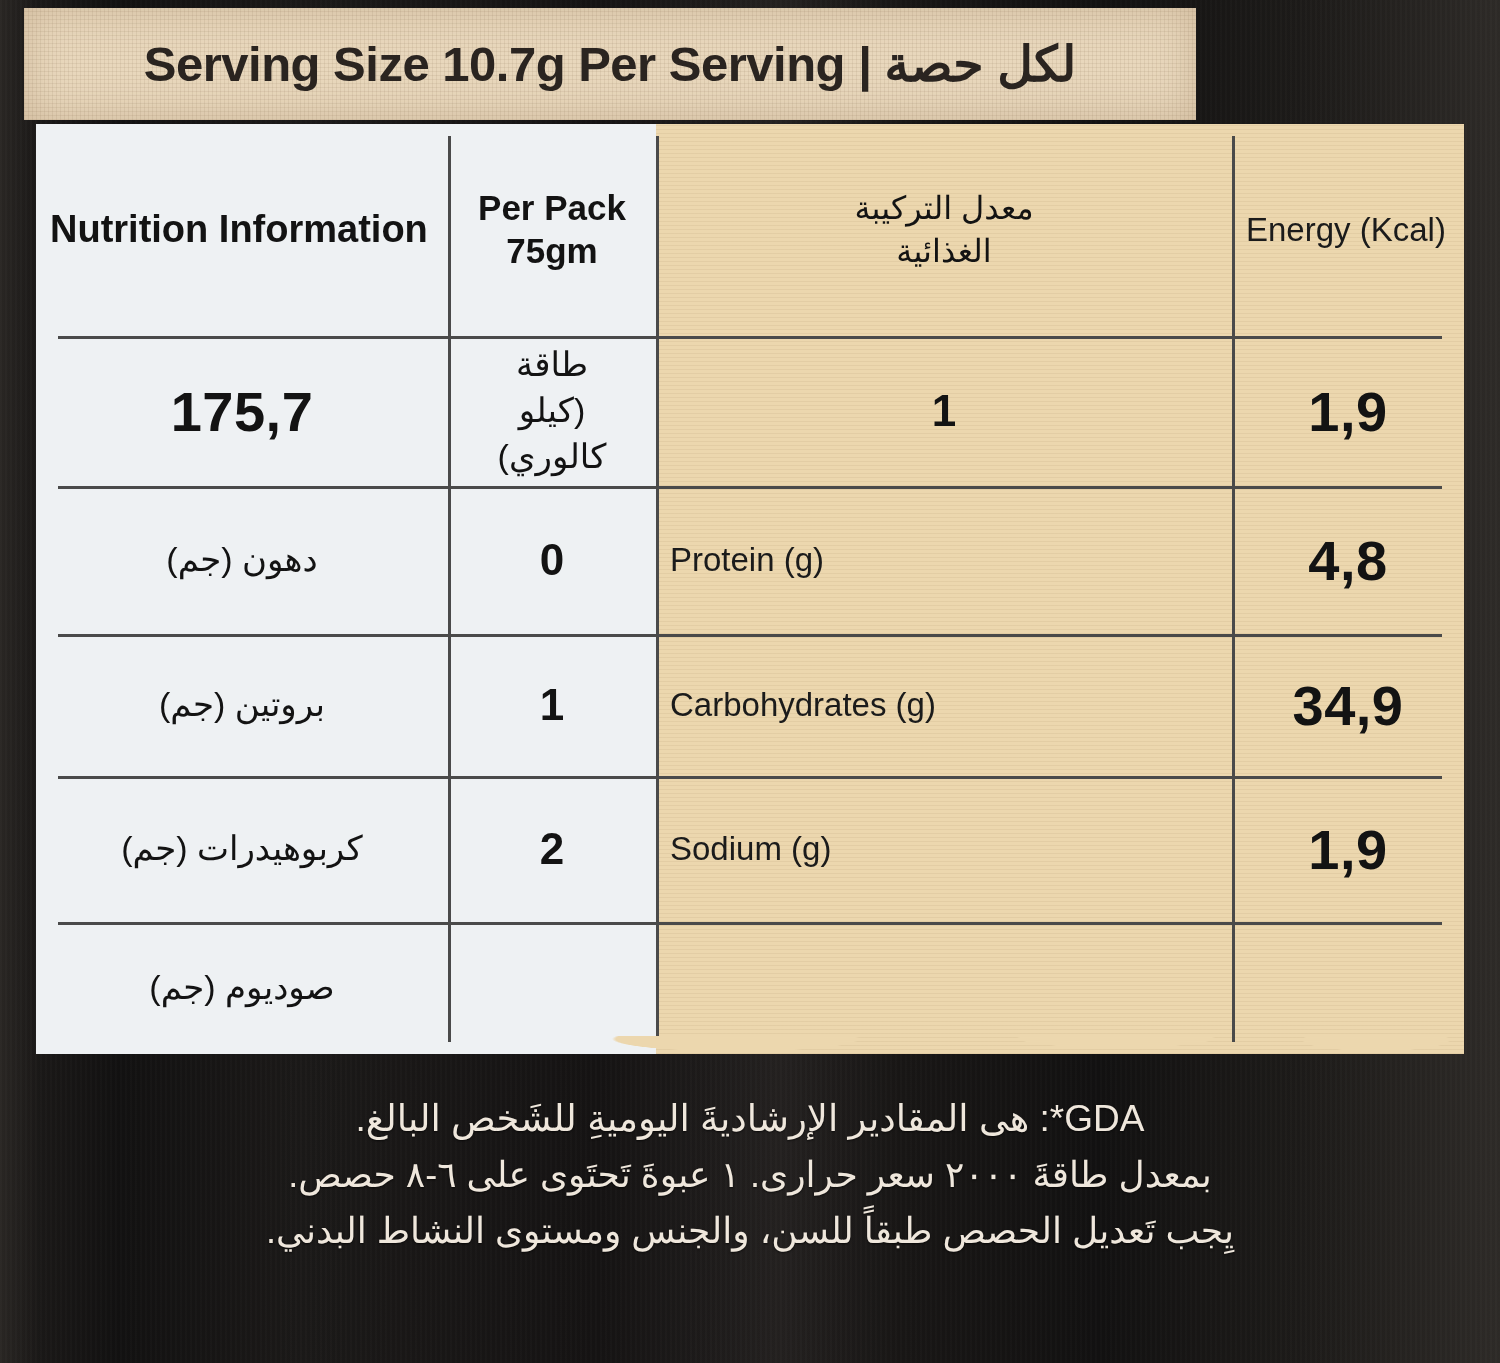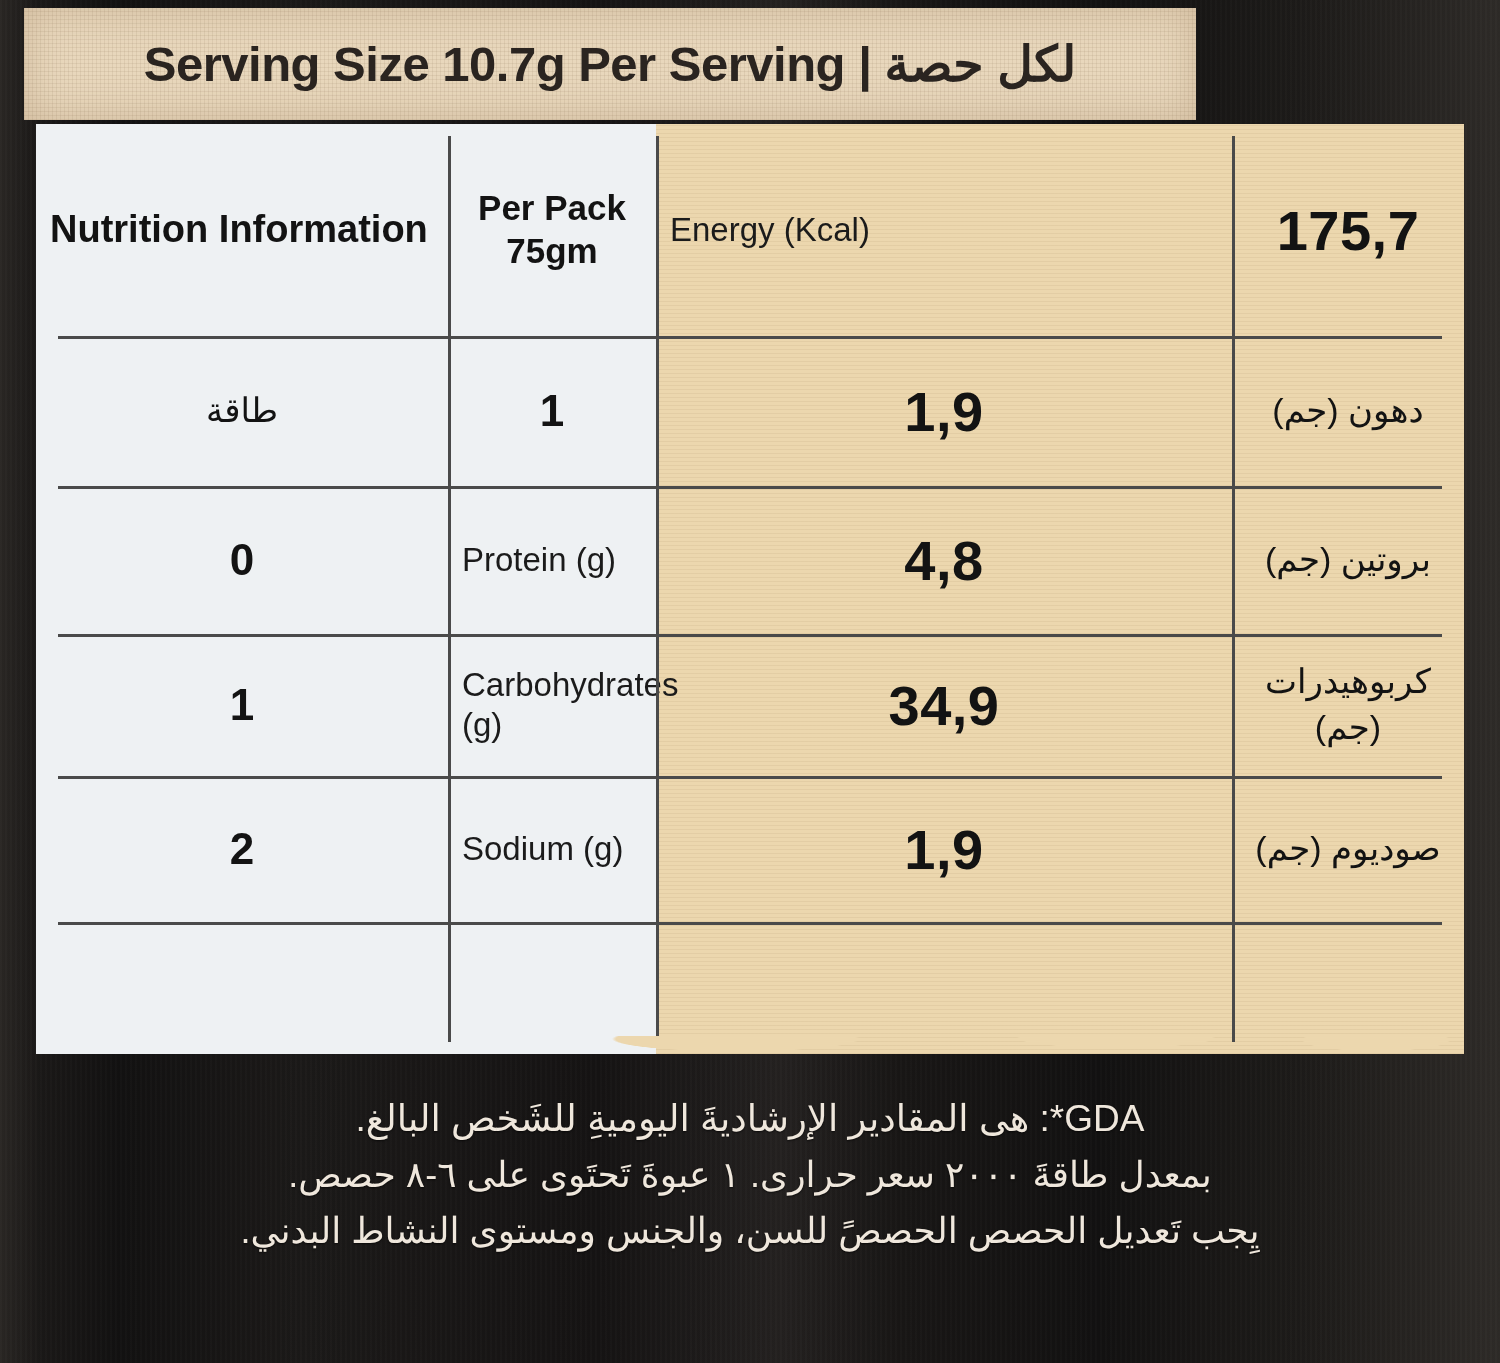--- a/index.html
+++ b/index.html
@@ -228,30 +228,37 @@
 
     <div class="cell left">
       <div class="hdr-en-big">Nutrition Information</div>
     </div>
     <div class="cell center">
       <div>
         <div class="hdr-en">Per Pack</div>
         <div class="hdr-en">75gm</div>
       </div>
     </div>
+    <div class="cell rtl">
+      <div>
+        <div class="ar-hdr">معدل التركيبة</div>
+        <div class="ar-hdr">الغذائية</div>
+      </div>
+    </div>
 
     <div class="cell left">
       <div class="label-en">Energy (Kcal)</div>
     </div>
     <div class="cell center">
       <div class="value-num">175,7</div>
     </div>
     <div class="cell rtl">
       <div>
         <div class="ar">طاقة</div>
+        <div class="ar">(كيلو كالوري)</div>
       </div>
     </div>
     <div class="cell center">
       <div class="value-gda">1</div>
     </div>
 
     <div class="cell center">
       <div class="value-num">1,9</div>
     </div>
     <div class="cell rtl">
@@ -307,14 +314,14 @@
   <div class="vr" style="left:412px; height:906px;"></div>
   <div class="vr" style="left:620px; height:906px;"></div>
   <div class="vr" style="left:1196px; height:906px;"></div>
 </div>
 
 <div class="torn"></div>
 
 <div class="footnote">
   <div class="fn-line first">GDA*: هى المقادير الإرشاديةَ اليوميةِ للشَخص البالغ.</div>
   <div class="fn-line">بمعدل طاقةَ ٢٠٠٠ سعر حرارى. ١ عبوةَ تَحتَوى على ٦-٨ حصص.</div>
-  <div class="fn-line">يِجب تَعديل الحصص الحصصً للسن، والجنس ومستوى النشاط البدني.</div>
+  <div class="fn-line">يِجب تَعديل الحصص طبقاً للسن، والجنس ومستوى النشاط البدني.</div>
 </div>
 
 </body></html>

